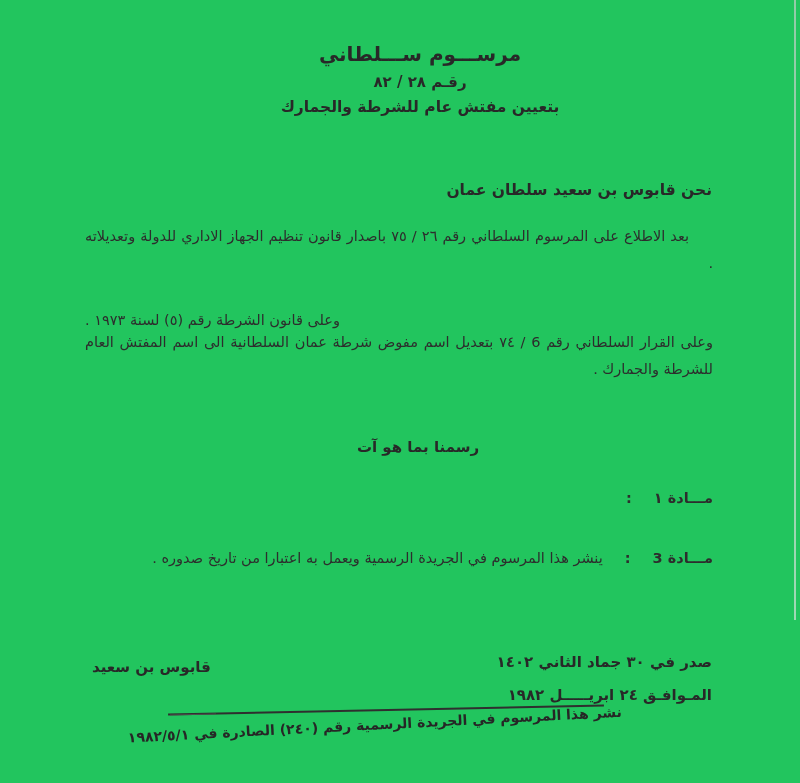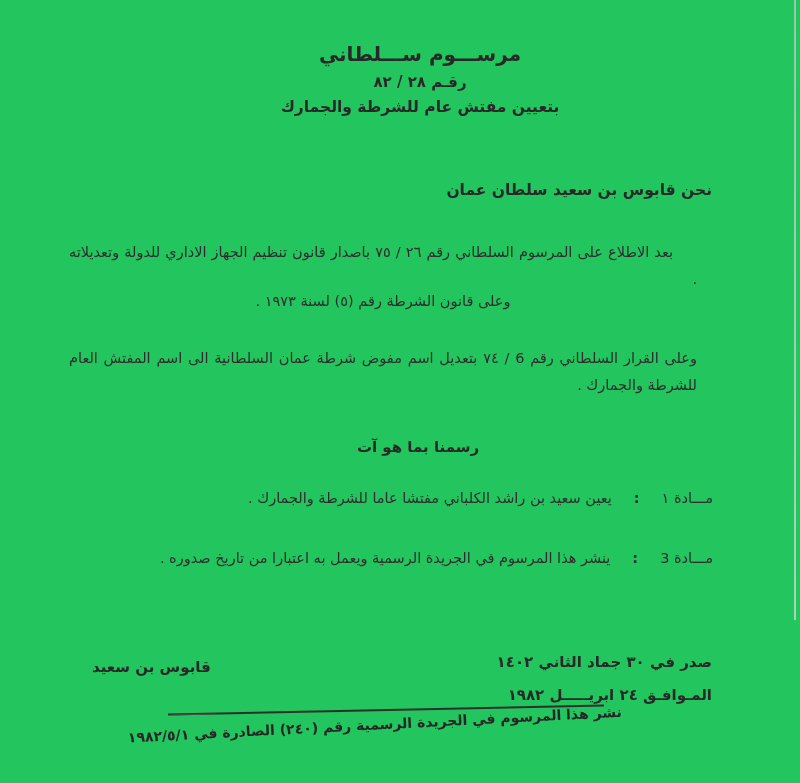--- a/index.html
+++ b/index.html
@@ -19,35 +19,35 @@
   }
   
   .title-block{top:42px;left:0;right:0;text-align:center;transform:translateX(20px);direction:rtl;}
   .t-main{font-size:20px;font-weight:bold;line-height:24px;}
   .t-num{font-size:15px;font-weight:bold;margin-top:6px;line-height:20px;}
   .t-sub{font-size:15.5px;font-weight:bold;margin-top:5px;line-height:20px;}
   
   .opening{top:181px;right:88px;font-size:15.5px;font-weight:bold;direction:rtl;}
   
   .recital{
-    margin:16px;right:87px;width:628px;direction:rtl;
+    margin:0;right:87px;width:628px;direction:rtl;
     font-size:14.5px;line-height:27px;text-align:justify;color:#2d2d2d;
   }
   .r1{top:223px;text-indent:24px;}
-  .r2{top:272px;text-align:center;}
+  .r2{top:307px;text-align:left;}
   .r3{top:329px;}
   
   .enact{top:438px;left:0;right:0;text-align:center;transform:translateX(18px);
          font-size:15px;font-weight:bold;direction:rtl;}
   
   .article{right:87px;width:632px;display:flex;gap:22px;direction:rtl;
            font-size:14.5px;line-height:21px;color:#2d2d2d;align-items:baseline;}
   .a1{top:488px;}
   .a2{top:548px;}
-  .alabel{white-space:nowrap;font-weight:normal;text-align:center;}
+  .alabel{white-space:nowrap;font-weight:bold;text-align:center;}
   .acolon{font-weight:bold;}
   
   .dates{top:646px;right:88px;direction:rtl;text-align:right;
          font-size:15px;font-weight:bold;line-height:33px;}
   
   .signer{top:651px;left:92px;width:160px;text-align:left;direction:rtl;
           font-size:15px;font-weight:bold;line-height:33px;}
   
   .pub-rule{
     left:168px;top:709px;width:436px;height:2px;background:#2f2f2f;
@@ -80,21 +80,20 @@
 
   <p class="abs recital r1">بعد الاطلاع على المرسوم السلطاني رقم ٢٦ / ٧٥ باصدار قانون تنظيم الجهاز الاداري للدولة وتعديلاته .</p>
   <p class="abs recital r2">وعلى قانون الشرطة رقم (٥) لسنة ١٩٧٣ .</p>
   <p class="abs recital r3">وعلى القرار السلطاني رقم 6 / ٧٤ بتعديل اسم مفوض شرطة عمان السلطانية الى اسم المفتش العام للشرطة والجمارك .</p>
 
   <div class="abs enact">رسمنا بما هو آت</div>
 
   <div class="abs article a1">
     <span class="alabel">مـــادة ١</span>
     <span class="acolon">:</span>
-    <span class="atext">يعين سعيد بن راشد الكلباني مفتشا عاما للشرطة والجمارك .</span>
   </div>
 
   <div class="abs article a2">
     <span class="alabel">مـــادة 3</span>
     <span class="acolon">:</span>
     <span class="atext">ينشر هذا المرسوم في الجريدة الرسمية ويعمل به اعتبارا من تاريخ صدوره .</span>
   </div>
 
   <div class="abs dates">
     <div>صدر في ٣٠ جماد الثاني ١٤٠٢</div>

